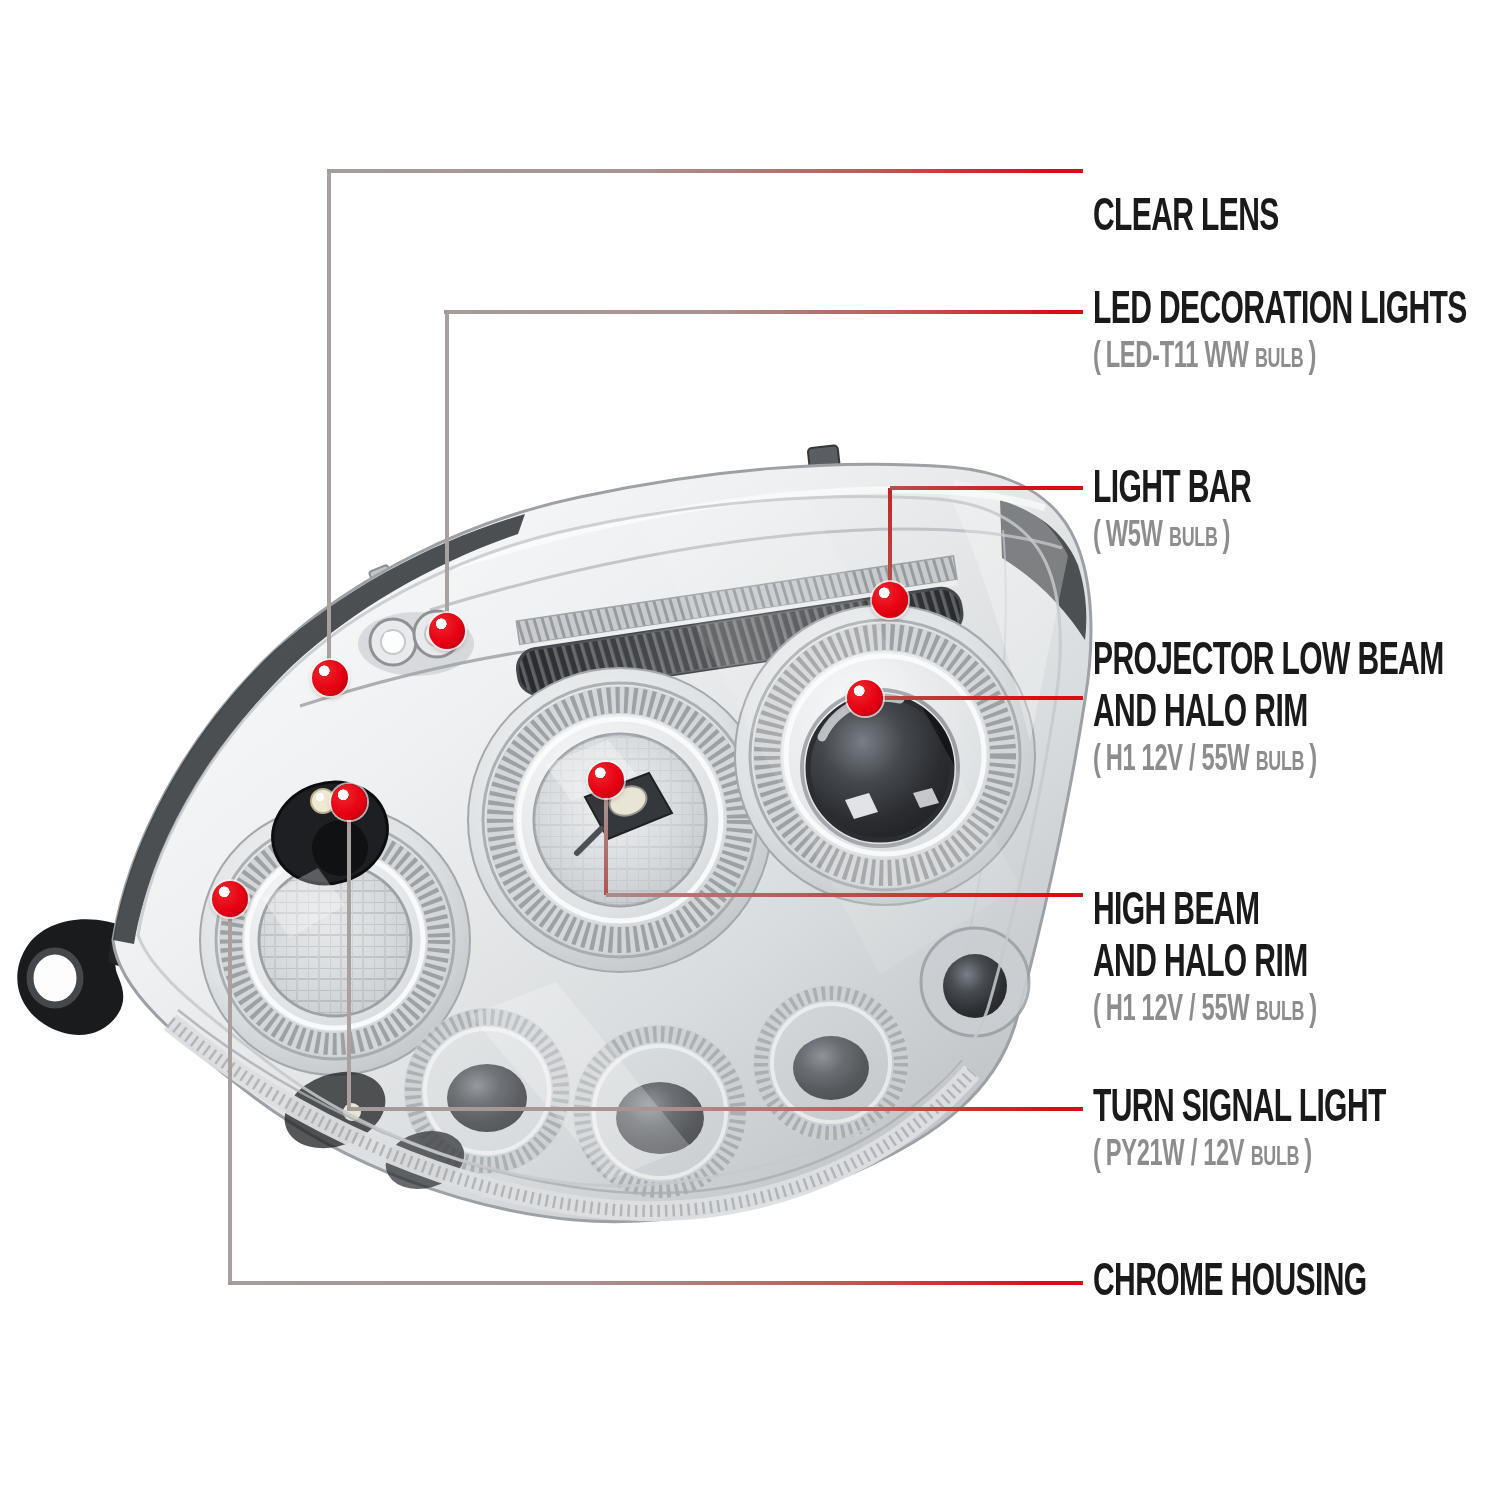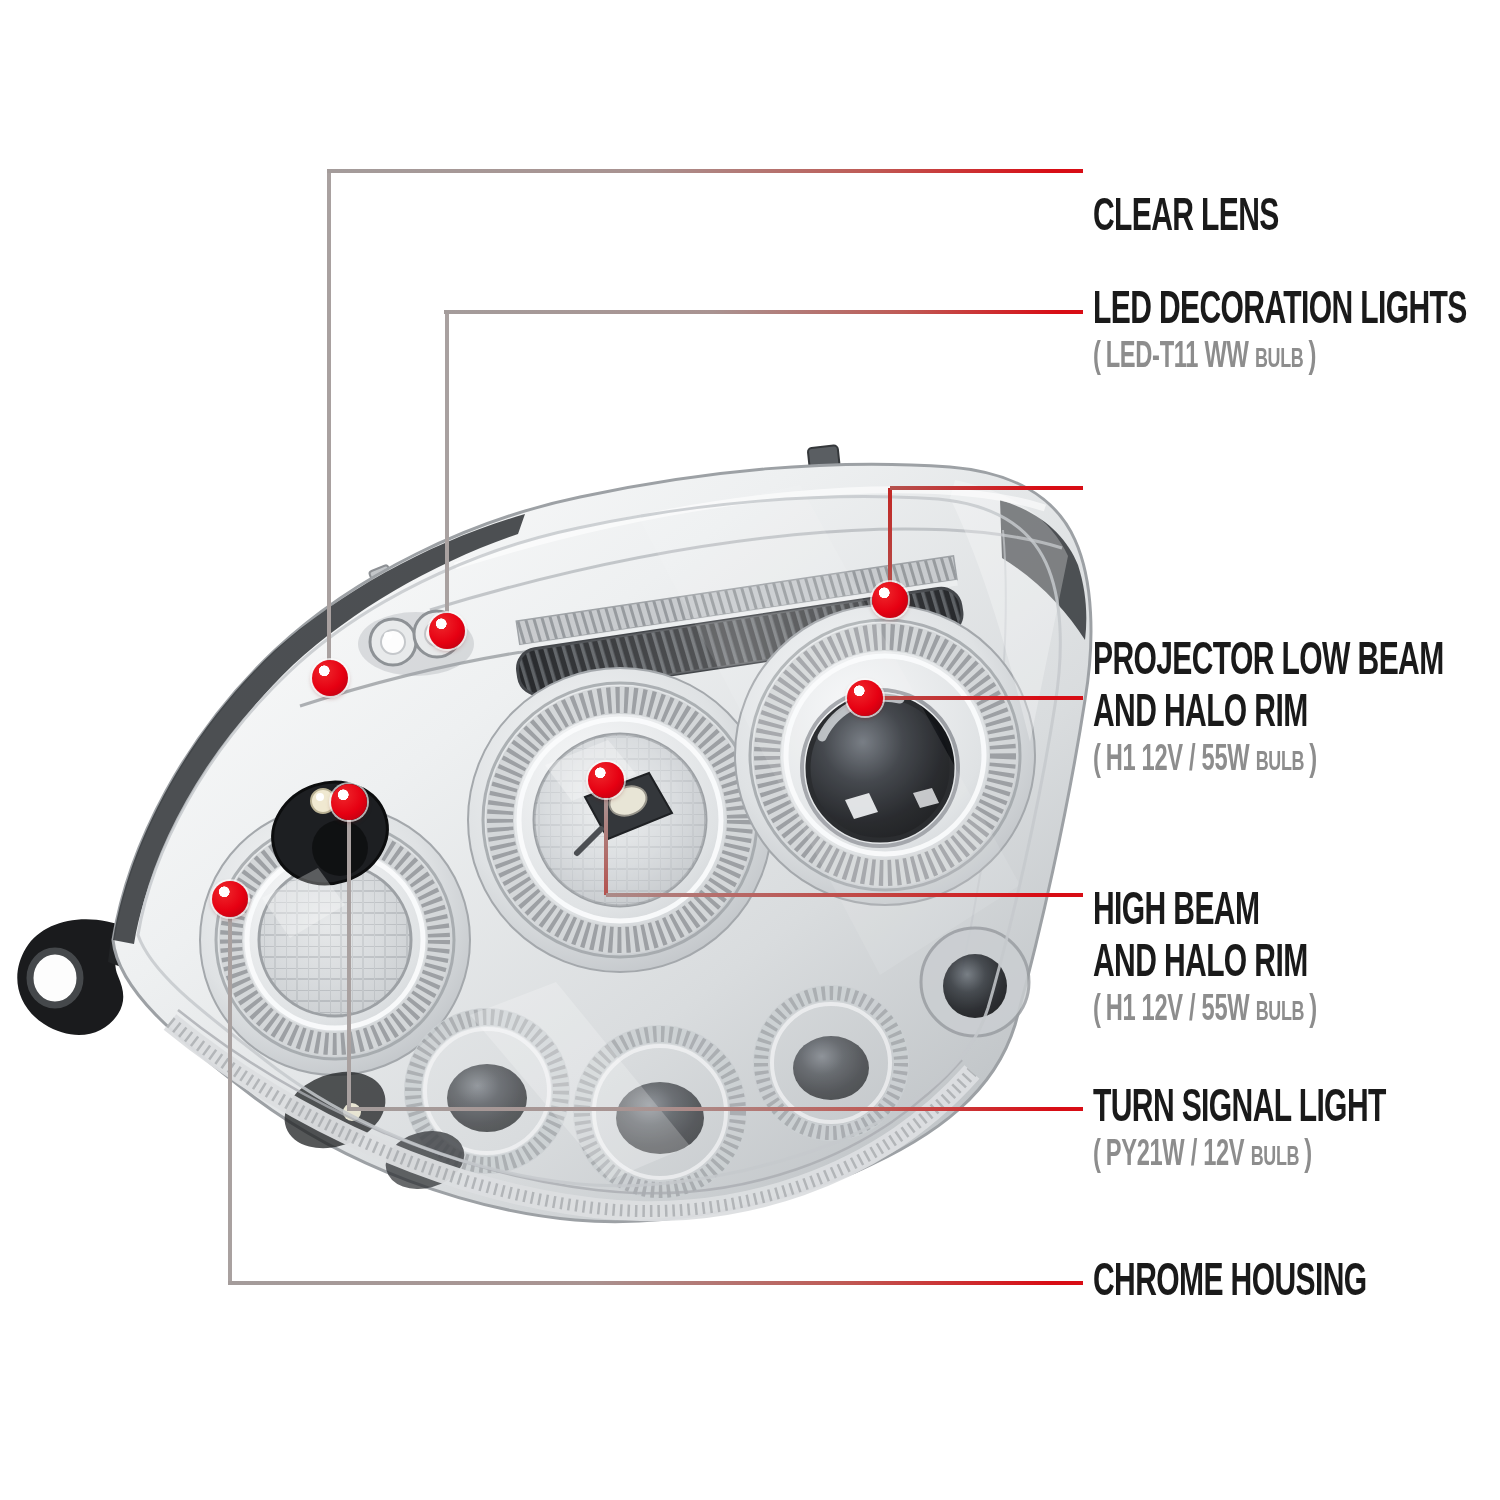--- a/index.html
+++ b/index.html
@@ -245,20 +245,30 @@
     <div class="c-scale">
       <div class="c-label">
         <div>LED DECORATION LIGHTS</div>
       </div>
       <div class="c-spec">
         <span class="pn">(</span><span class="sv">LED-T11 WW</span><span class="sb">BULB</span><span class="pn">)</span>
       </div>
     </div>
   </div>
 
+  <div class="callout" style="top:460px;">
+    <div class="c-scale">
+      <div class="c-label">
+        <div>LIGHT BAR</div>
+      </div>
+      <div class="c-spec">
+        <span class="pn">(</span><span class="sv">W5W</span><span class="sb">BULB</span><span class="pn">)</span>
+      </div>
+    </div>
+  </div>
 
   <div class="callout" style="top:632px;">
     <div class="c-scale">
       <div class="c-label">
         <div>PROJECTOR LOW BEAM</div>
         <div>AND HALO RIM</div>
       </div>
       <div class="c-spec">
         <span class="pn">(</span><span class="sv">H1 12V / 55W</span><span class="sb">BULB</span><span class="pn">)</span>
       </div>

